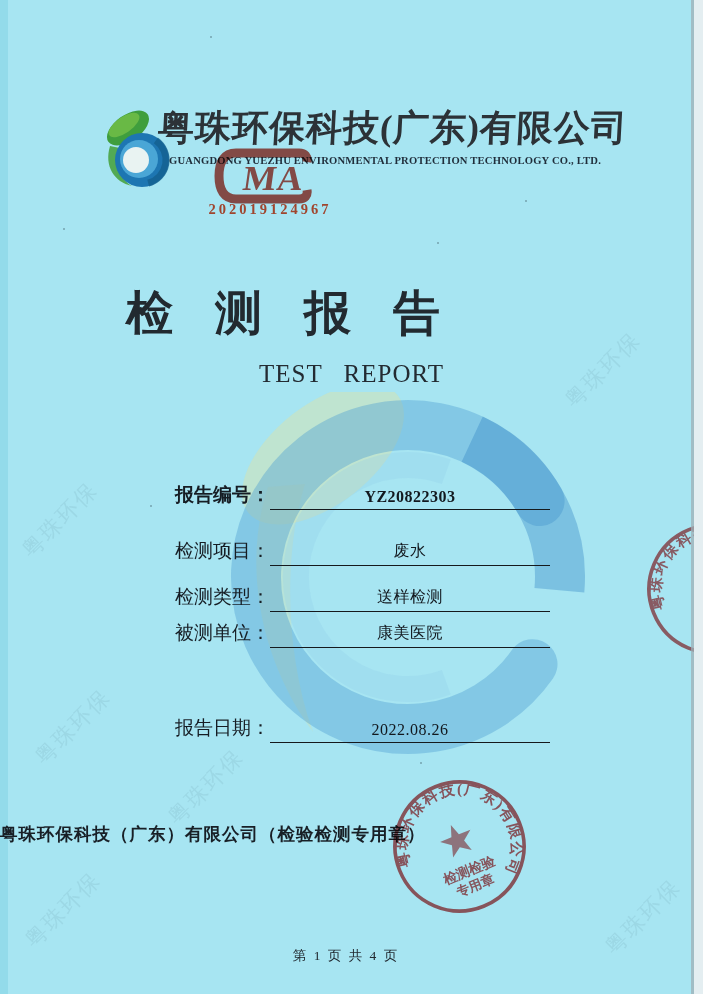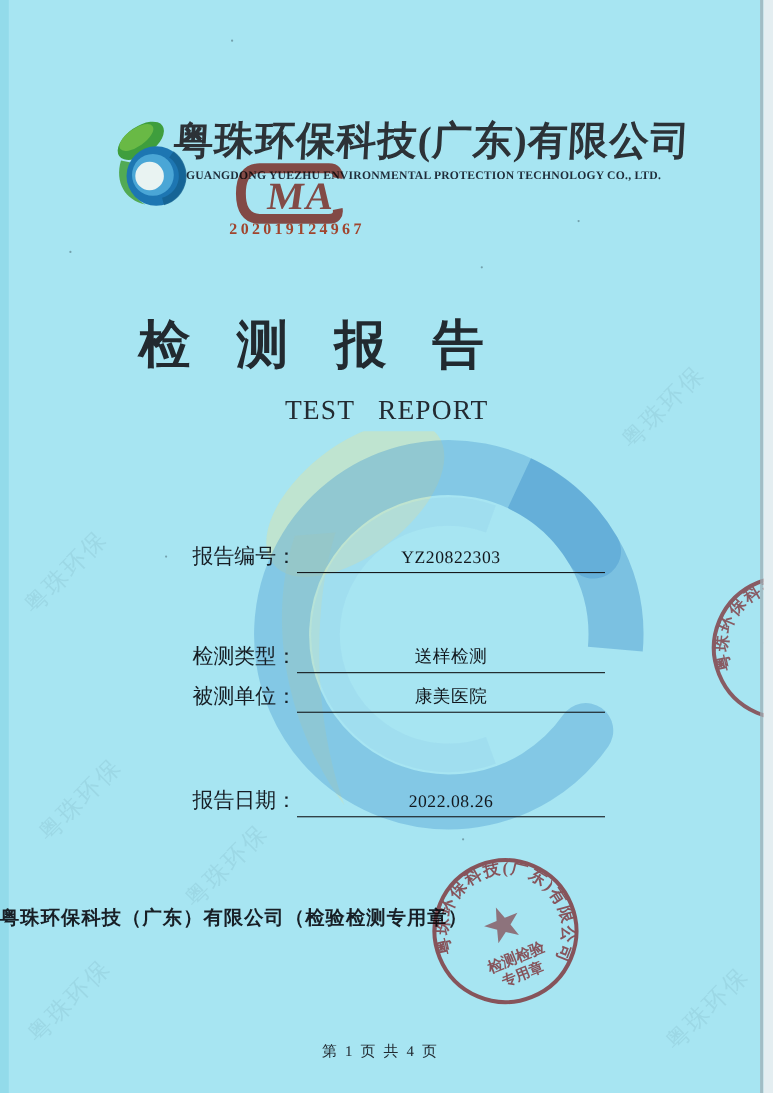--- a/index.html
+++ b/index.html
@@ -78,23 +78,27 @@
 
   <svg class="abs seal-svg" style="left:212px;top:147px;" width="118" height="58" viewBox="0 0 118 58" opacity="0.88">
     <path d="M 95,15 C 96,9.5 93,6 87,6 H 24 C 12,6 7,15 7,29 C 7,43 12,52 24,52 H 87 C 93,52 96,48.5 95,43" fill="none" stroke="#bf3a30" stroke-width="9"></path>
     <text x="66" y="43" text-anchor="middle" font-size="35" font-weight="bold" font-family="'Liberation Serif','DejaVu Serif',serif" fill="#bf3a30" transform="skewX(-8)" letter-spacing="1">MA</text>
   </svg>
   <div class="abs cma-number">202019124967</div>
 
   <div class="abs title-cn">检测报告</div>
   <div class="abs title-en">TEST REPORT</div>
 
-  <div class="abs field-row" style="top:491px;">
+  <div class="abs field-row" style="top:480px;font-weight:bold;">
     <span class="field-label">报告编号：</span>
     <span class="field-line">YZ20822303</span>
+  </div>
+  <div class="abs field-row" style="top:536px;">
+    <span class="field-label">检测项目：</span>
+    <span class="field-line">废水</span>
   </div>
   <div class="abs field-row" style="top:582px;">
     <span class="field-label">检测类型：</span>
     <span class="field-line">送样检测</span>
   </div>
   <div class="abs field-row" style="top:618px;">
     <span class="field-label">被测单位：</span>
     <span class="field-line">康美医院</span>
   </div>
   <div class="abs field-row" style="top:673px;margin-top:40px;">

